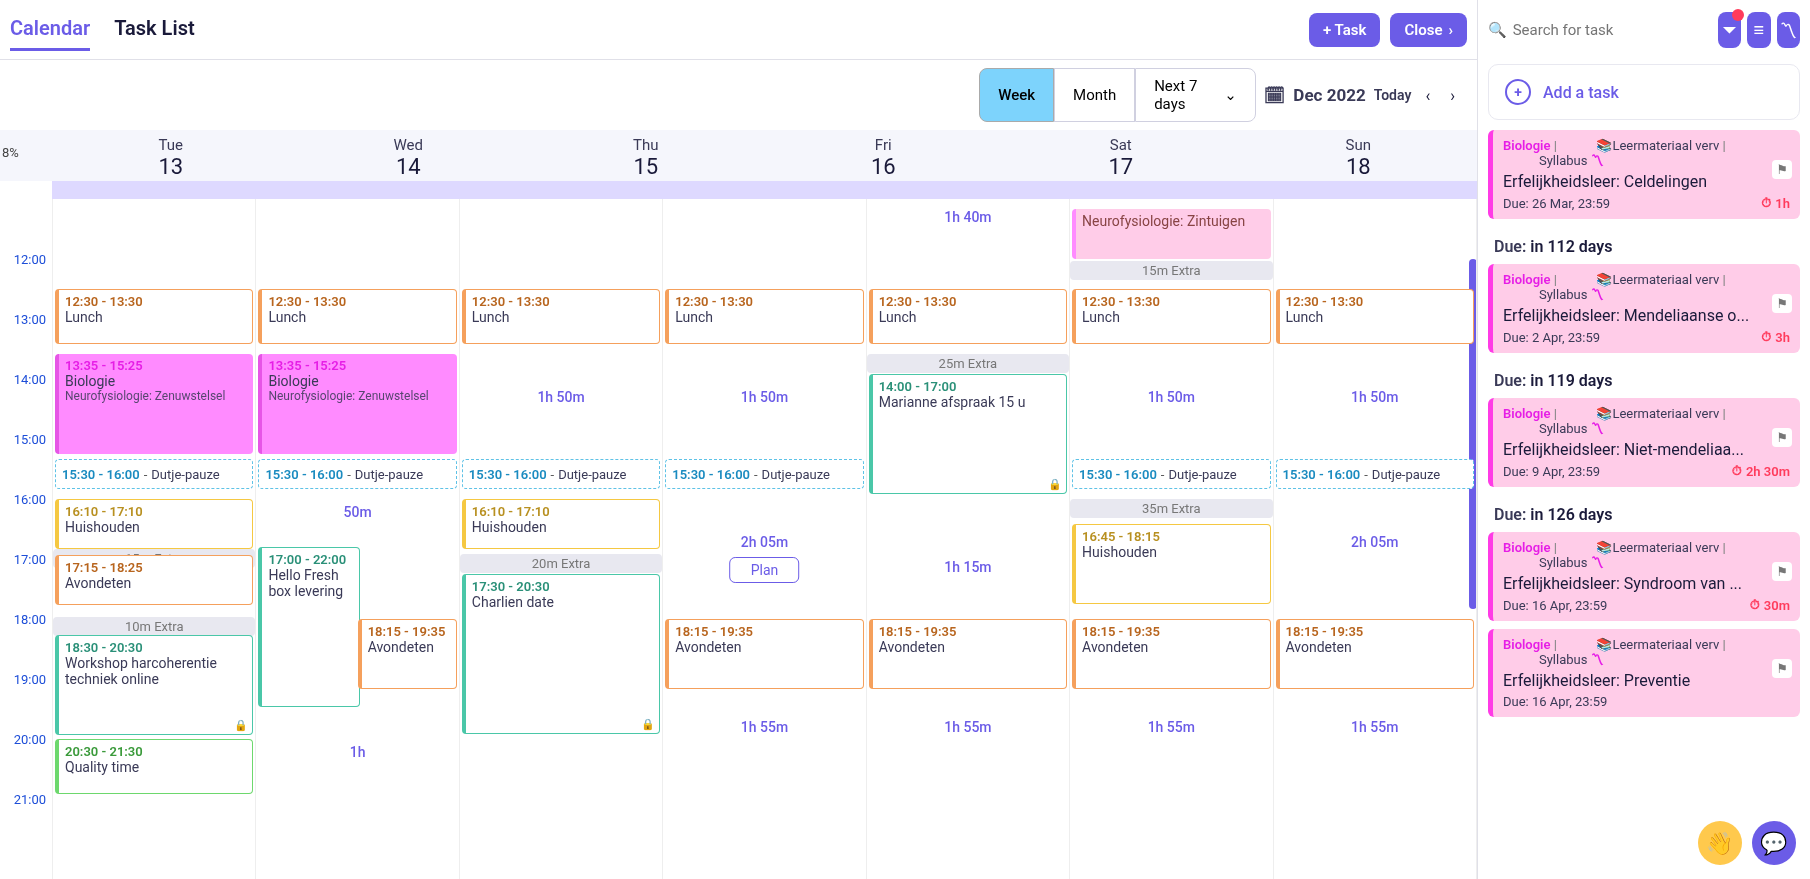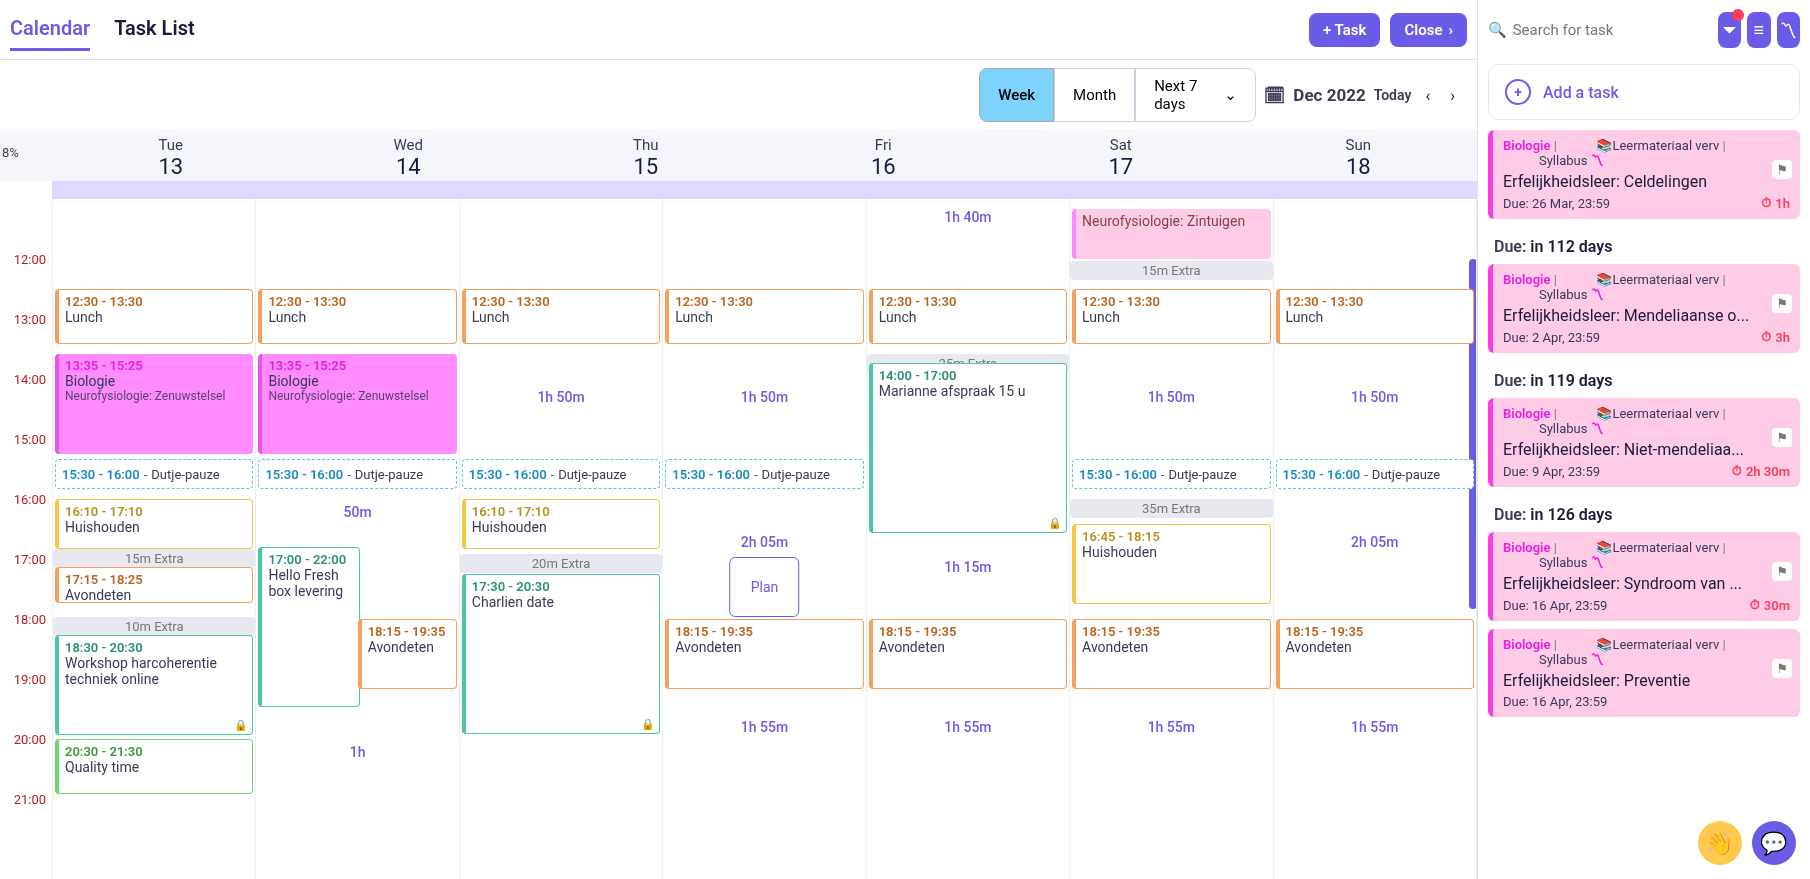--- a/index.html
+++ b/index.html
@@ -29,21 +29,21 @@
 
 .dayheader { display: flex; padding-left: 52px; background: #f5f6fc; }
 .daycell { flex:1; text-align:center; padding: 6px 0 2px; }
 .dayname { font-size: 15px; color:#3a3a57;}
 .daynum { font-size: 22px; font-weight: 400; color:#1a1a3a; }
 .allday-row { height: 18px; background:#ded9ff; margin-left:52px; }
 
 .grid-wrap { flex:1; overflow:hidden; position:relative; }
 .grid { display:flex; position:relative; height: 700px; }
 .hourcol { width:52px; position:relative; }
-.hourlabel { position:absolute; right:6px; font-size:13px; color:#b91c1c; transform:translateY(-50%); }
+.hourlabel { position:absolute; right:6px; font-size:13px; color:#1d4ed8; transform:translateY(-50%); }
 .days { flex:1; display:flex; position:relative; }
 .daycol { flex:1; border-left:1px solid #eee; position:relative; }
 .daycol:last-child { border-right:1px solid #eee; }
 
 .ev { position:absolute; left:2px; right:2px; border-radius:4px; padding:4px 6px; font-size:13px; overflow:hidden; background:#fff; }
 .ev-orange { border:1px solid #f5a05c; border-left:4px solid #f5a05c; color:#b8651e; }
 .ev-orange .ev-title { color:#3a3a57; }
 .ev-pink { background:#ff8bff; border-left:4px solid #e655e6; color:#3a3a57; }
 .ev-pink .ev-time { color:#e61ee6; font-weight:600;}
 .ev-blue { border:1px dashed #5ec2e6; color:#1a8bc0; }
@@ -53,21 +53,21 @@
 .ev-yellow .ev-title{color:#3a3a57;}
 .ev-green { border:1px solid #6dd86d;border-left:4px solid #6dd86d; color:#3a9a3a;}
 .ev-green .ev-title{color:#3a3a57;}
 .ev-lightpink{ background:#ffcce8; border-left:4px solid #ff8bff; color:#844; }
 .ev-time { font-weight:600; font-size:13px; }
 .ev-title { font-size:14px; }
 .ev-sub { font-size:12px; opacity:0.85;}
 
 .gap-label { position:absolute; left:0; right:0; text-align:center; color:#6b5ce7; font-size:14px; font-weight:500;}
 .extra-label { position:absolute; left:0; right:0; text-align:center; background:#e8e8f0; color:#777; font-size:13px; padding:2px; border-radius:4px;}
-.plan-btn { position:absolute; border:1px solid #6b5ce7; color:#6b5ce7; background:#fff; border-radius:6px; padding:21px 20px; font-size:14px; left:50%; transform:translateX(-50%); cursor:pointer;}
+.plan-btn { position:absolute; border:1px solid #6b5ce7; color:#6b5ce7; background:#fff; border-radius:6px; padding:4px 20px; font-size:14px; left:50%; transform:translateX(-50%); cursor:pointer;}
 
 .fixed-pct { position:absolute; left:2px; top:145px; font-size:13px; color:#444;}
 .lock-icon{ position:absolute; right:4px; bottom:2px; font-size:11px;}
 .scroll-thumb { position:absolute; right:0; top:60px; width:8px; height:350px; background:#6b5ce7; border-radius:4px;}
 
 
 .sb-top { display:flex; gap:6px; padding:12px 10px; align-items:center;}
 .search-box { flex:1; display:flex; align-items:center; gap:6px; color:#aaa; font-size:15px; border:none;}
 .search-box input{ border:none; outline:none; font-size:15px; flex:1; color:#8b5cf6;}
 .sb-icon-btn { width:36px; height:36px; border-radius:8px; background:#6b5ce7; color:#fff; display:flex; align-items:center; justify-content:center; cursor:pointer; position:relative; font-size:18px;}
@@ -191,21 +191,21 @@
             <div class="ev ev-blue" style="top:260px;height:30px;display:flex;gap:4px;align-items:center">
                 <span class="ev-time">15:30 - 16:00</span>
                 <span style="color:#555">-</span>
                 <span style="color:#3a3a57">Dutje-pauze</span>
               </div>
             <div class="ev ev-yellow" style="top:300px;height:50px">
                 <div class="ev-time">16:10 - 17:10</div>
                 <div class="ev-title">Huishouden</div>
               </div>
             <div class="extra-label" style="top:350px">15m Extra</div>
-            <div class="ev ev-orange" style="top:368px;height:36px">
+            <div class="ev ev-orange" style="top:356px;height:50px">
                 <div class="ev-time">17:15 - 18:25</div>
                 <div class="ev-title">Avondeten</div>
               </div>
             <div class="extra-label" style="top:418px">10m Extra</div>
             <div class="ev ev-teal" style="top:436px;height:100px">
                 <div class="ev-time">18:30 - 20:30</div>
                 <div class="ev-title">Workshop harcoherentie techniek online</div>
                 <span class="lock-icon">🔒</span>
               </div>
             <div class="ev ev-green" style="top:540px;height:55px">
@@ -284,21 +284,21 @@
             <div class="gap-label" style="top:520px">1h 55m</div>
           </div>
 
           <div class="daycol">
             <div class="gap-label" style="top:10px">1h 40m</div>
             <div class="ev ev-orange" style="top:90px;height:55px">
                 <div class="ev-time">12:30 - 13:30</div>
                 <div class="ev-title">Lunch</div>
               </div>
             <div class="extra-label" style="top:155px">25m Extra</div>
-            <div class="ev ev-teal" style="top:164px;height:170px">
+            <div class="ev ev-teal" style="top:175px;height:120px">
                 <div class="ev-time">14:00 - 17:00</div>
                 <div class="ev-title">Marianne afspraak 15 u</div>
                 <span class="lock-icon">🔒</span>
               </div>
             <div class="gap-label" style="top:360px">1h 15m</div>
             <div class="ev ev-orange" style="top:420px;height:70px">
                 <div class="ev-time">18:15 - 19:35</div>
                 <div class="ev-title">Avondeten</div>
               </div>
             <div class="gap-label" style="top:520px">1h 55m</div>

